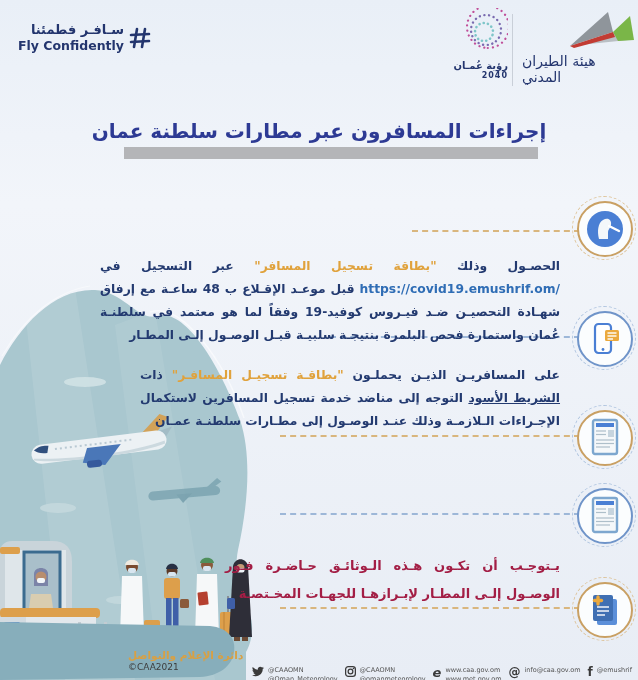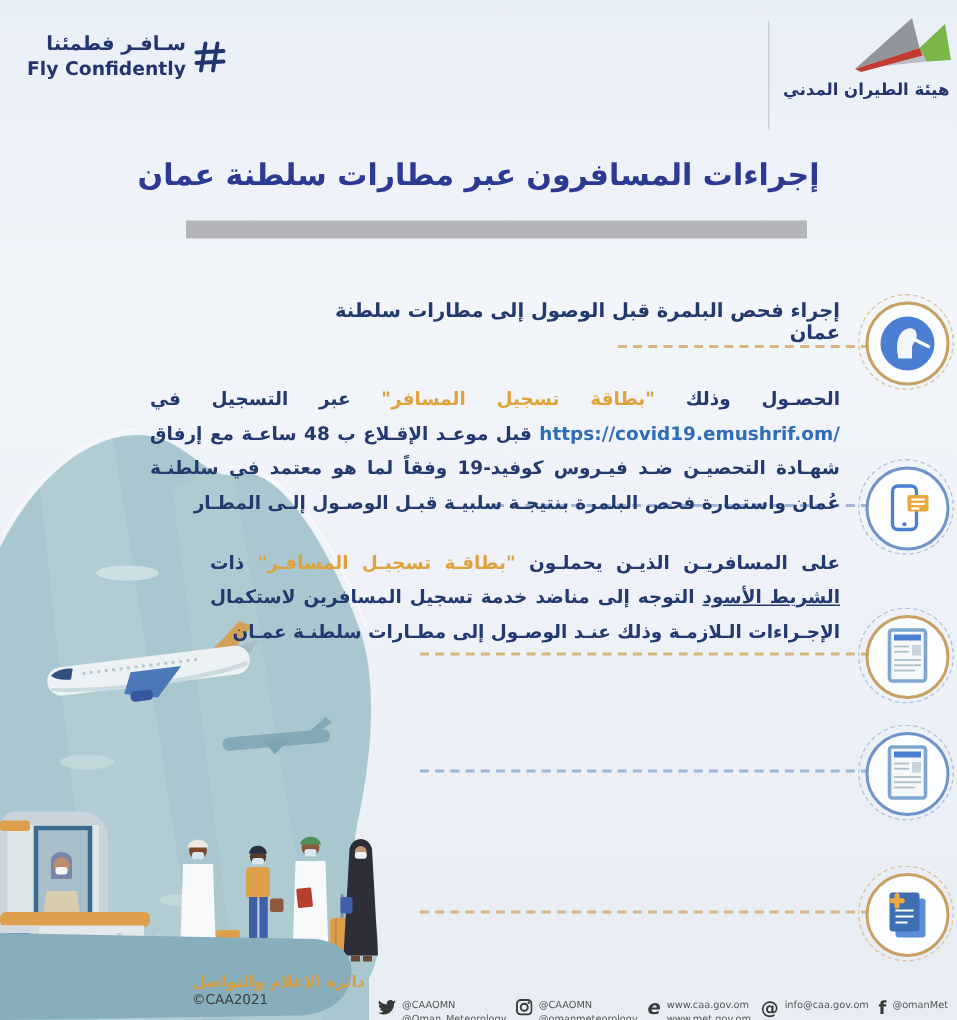--- a/index.html
+++ b/index.html
@@ -11,24 +11,24 @@
   .fly-logo{top:22px;left:18px;display:flex;align-items:center;gap:5px;flex-direction:row-reverse;}
   .fly-txt{text-align:right;color:#23356e;line-height:1.25;}
   .fly-ar{font-size:13px;font-weight:bold;}
   .fly-en{font-size:12.5px;font-weight:bold;}
   .divider{top:14px;left:512px;width:1px;height:72px;background:#c9cfd8;}
   .vision{top:8px;left:428px;width:80px;text-align:right;}
   .vision-txt{color:#23356e;font-size:10px;font-weight:bold;line-height:1.1;}
   .vision-year{color:#23356e;font-size:8px;font-weight:bold;letter-spacing:1px;}
   .caa-logo{top:8px;left:522px;width:112px;text-align:left;}
   .caa-acronym{color:#8d9298;font-size:27px;font-weight:bold;letter-spacing:2px;line-height:1;}
-  .caa-ar{color:#23356e;font-size:11px;font-weight:bold;margin-top:1px;}
+  .caa-ar{color:#23356e;font-size:14px;font-weight:normal;margin-top:1px;}
   
   .title-bar{top:147px;left:124px;width:414px;height:12px;background:#b4b5b8;z-index:1;}
-  .page-title{top:104px;left:0;width:638px;text-align:center;color:#2d3a94;
+  .page-title{top:119px;left:0;width:638px;text-align:center;color:#2d3a94;
     font-size:20px;font-weight:bold;z-index:2;direction:rtl;}
   
   .item{direction:rtl;color:#233a70;font-weight:bold;z-index:4;text-align:justify;}
   .item p{margin:0;}
   .hl{color:#e0a23c;}
   .url{color:#2f6db5;direction:ltr;unicode-bidi:isolate;}
   .ul{text-decoration:underline;}
   .maroon{color:#a31e45;}
   .dash{height:0;border-top:2px dashed #d9b67e;z-index:2;}
   .dash.blue{border-top-color:#9db7d8;}
@@ -188,39 +188,47 @@
         <line x1="2" y1="8" x2="20" y2="7"></line>
           <line x1="2" y1="15" x2="20" y2="14"></line>
       </g>
     </svg>
     <div class="fly-txt">
       <div class="fly-ar" dir="rtl">سـافـر فطمئنا</div>
       <div class="fly-en">Fly Confidently</div>
     </div>
   </div>
 
+  <div class="abs vision">
+    <svg width="58" height="52" viewBox="0 0 58 52" style="margin-left:auto;">
+      <g fill="none" stroke-linecap="round">
+        <circle cx="34" cy="24" r="9" stroke="#7fc6c9" stroke-width="2.6" stroke-dasharray="0.1 4.2" transform="rotate(20 34 24)"></circle>
+        <circle cx="36" cy="22" r="15" stroke="#7a6bb0" stroke-width="2.4" stroke-dasharray="0.1 4.6" transform="rotate(65 36 22)"></circle>
+        <circle cx="38" cy="19" r="21" stroke="#c0509a" stroke-width="2.2" stroke-dasharray="0.1 5" transform="rotate(100 38 19)"></circle>
+      </g>
+    </svg>
+    <div class="vision-txt" dir="rtl">رؤية عُمـان</div>
+    <div class="vision-year">2040</div>
+  </div>
 
   <div class="abs divider"></div>
 
   <div class="abs caa-logo">
     <svg width="70" height="44" viewBox="0 0 70 44" style="margin-left:42px;">
       <polygon points="6,38 44,4 49,24" fill="#8f959b"></polygon>
       <polygon points="6,38 49,24 64,32" fill="#b9bfc4"></polygon>
       <polygon points="6,38 49,24 51,29 10,40" fill="#c23b33"></polygon>
       <polygon points="49,24 66,8 70,32 54,33" fill="#7ab648"></polygon>
     </svg>
     <div class="caa-ar" dir="rtl">هيئة الطيران المدني</div>
   </div>
 
   <div class="abs title-bar"></div>
   <div class="abs page-title">إجراءات المسافرون عبر مطارات سلطنة عمان</div>
 
-  <div class="abs item" style="top:200px;left:200px;width:360px;text-align:right;font-size:13px;">
-    <p>إجراء فحص البلمرة قبل الوصول إلى مطارات سلطنة عمان</p>
-  </div>
   <div class="abs dash" style="top:230px;left:412px;width:168px;"></div>
   <div class="abs roundel ring-gold alt" style="top:201px;left:577px;">
     <svg width="40" height="40" viewBox="0 0 40 40">
       <circle cx="20" cy="20" r="18" fill="#4a7fd4"></circle>
       <path d="M14,30 C12,22 13,14 18,11 C23,8 27,11 26,16 C25.4,19 23,20.5 23,23 L23,30 Z" fill="#f4f7fa"></path>
       <line x1="24" y1="17" x2="34" y2="22" stroke="#ffffff" stroke-width="2.4" stroke-linecap="round"></line>
     </svg>
   </div>
 
   <div class="abs item" style="top:255px;left:100px;width:460px;font-size:12.3px;line-height:23px;">
@@ -270,20 +278,23 @@
       <g stroke="#aebfca" stroke-width="1.2">
         <line x1="8" y1="13" x2="18" y2="13"></line>
           <line x1="8" y1="16.5" x2="18" y2="16.5"></line>
         <line x1="8" y1="22" x2="26" y2="22"></line>
           <line x1="8" y1="25.5" x2="26" y2="25.5"></line>
         <line x1="8" y1="29" x2="22" y2="29"></line>
       </g>
     </svg>
   </div>
 
+  <div class="abs item maroon" style="top:552px;left:225px;width:335px;font-size:13px;line-height:28px;">
+    <p>يـتوجـب أن تكـون هـذه الـوثائـق حـاضـرة فـور الوصـول إلـى المطـار لإبـرازهـا للجهـات المخـتصـة</p>
+  </div>
   <div class="abs dash" style="top:607px;left:280px;width:300px;"></div>
   <div class="abs roundel ring-gold alt" style="top:582px;left:577px;">
     <svg width="36" height="38" viewBox="0 0 36 38">
       <rect x="10" y="8" width="20" height="26" rx="2" fill="#5b8fd9"></rect>
       <rect x="6" y="4" width="20" height="26" rx="2" fill="#3f6fb3"></rect>
       <g stroke="#ffffff" stroke-width="1.4">
         <line x1="10" y1="16" x2="22" y2="16"></line>
           <line x1="10" y1="20" x2="22" y2="20"></line>
         <line x1="10" y1="24" x2="18" y2="24"></line>
       </g>
@@ -329,18 +340,18 @@
     </div>
     <div class="soc">
       <span class="glyph" style="font-size:12px;">@</span>
       <div class="handles">
         <div>info@caa.gov.om</div>
       </div>
     </div>
     <div class="soc">
       <span class="glyph" style="font-size:12px;">f</span>
       <div class="handles">
-        <div>@omanMet</div>
+        <div>@emushrif</div>
       </div>
     </div>
   </div>
 
 </div>
 
 </body></html>

